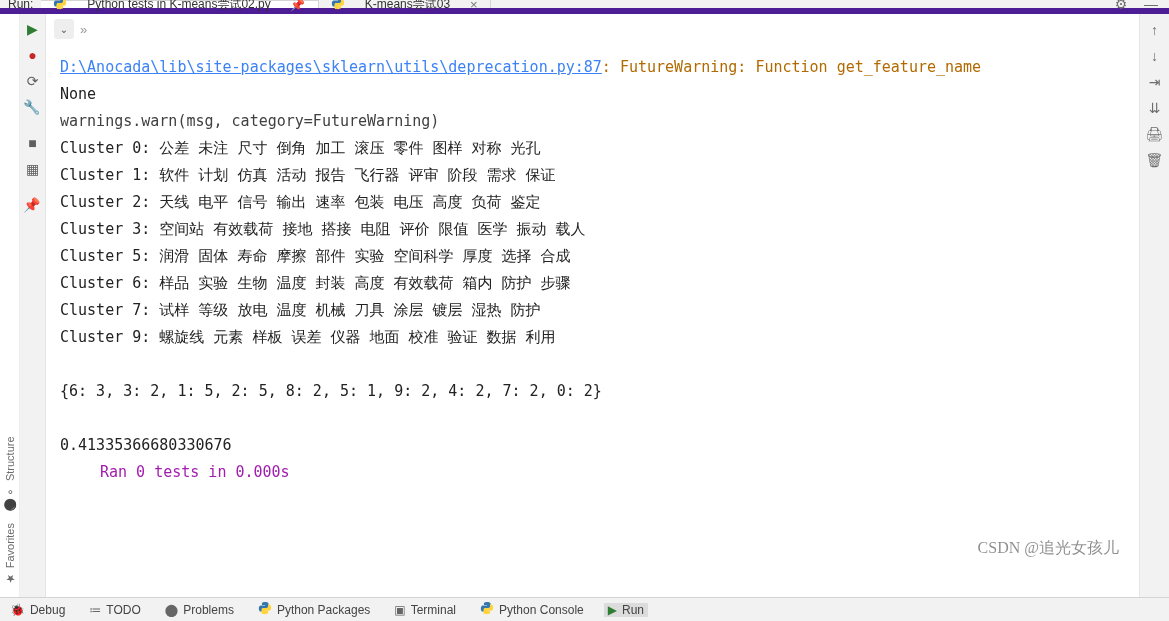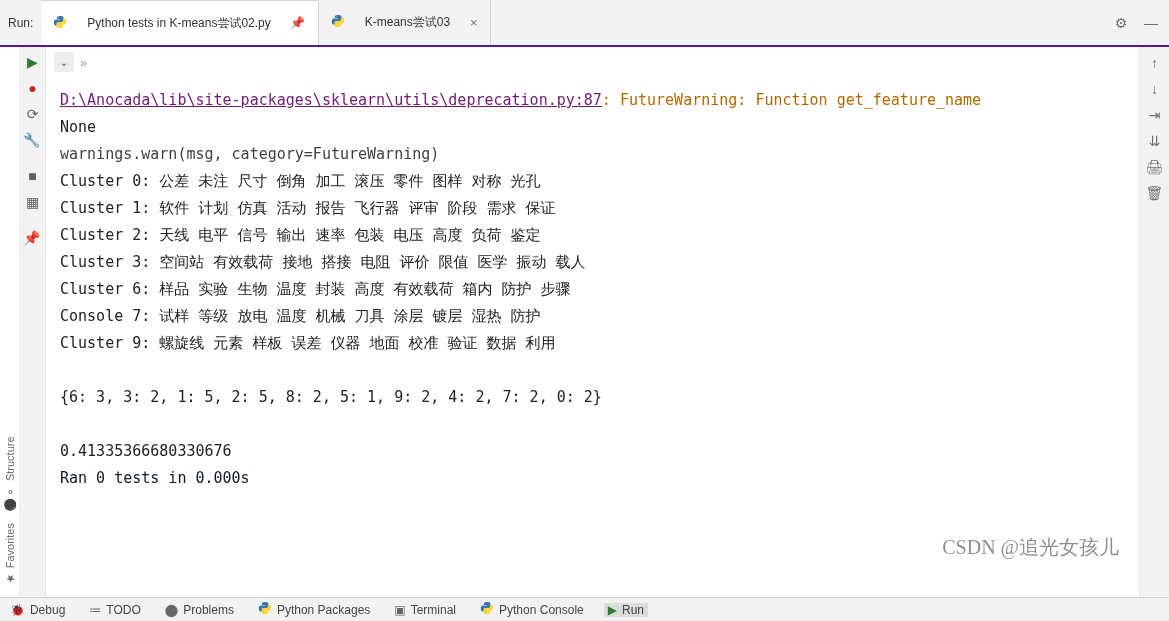--- a/index.html
+++ b/index.html
@@ -1,18 +1,18 @@
 <!DOCTYPE html>
 <html><head>
 <meta charset="utf-8">
 <style>
   * { box-sizing: border-box; }
   html, body { margin:0; padding:0; font-family: "Segoe UI", Tahoma, sans-serif; font-size:12px; color:#333; background:#fff; height:621px; width:1169px; overflow:hidden; }
   body { display:flex; flex-direction:column; }
-  .header-row { height:47px; border-bottom:2px solid #4c1d95; display:flex; align-items:center; background:#f2f2f2;justify-content:center; }
+  .header-row { height:14px; border-bottom:6px solid #4c1d95; display:flex; align-items:center; background:#f2f2f2;justify-content:center; }
   .run-label { padding:0 8px; font-weight:500; }
   .htabs { display:flex; align-items:stretch; height:100%; }
   .htab { display:flex; align-items:center; padding:0 12px; gap:20px; border-right:1px solid #d4d4d4; cursor:pointer; }
   .htab.active { background:#fff; border-top:1px solid #d4d4d4; }
   .pin { color:#9e9e9e; font-size:12px; }
   .close { color:#7a7a7a; font-size:13px; }
   .header-spacer { flex:1; }
   .header-icon { width:24px; text-align:center; color:#6e6e6e; cursor:pointer; font-size:14px; margin-right:6px; }
 
   .body-row { flex:1; display:flex; overflow:hidden; }
@@ -21,25 +21,25 @@
   .vert-tabs { width:20px; border-right:1px solid #eee; display:flex; flex-direction:column; justify-content:flex-end; align-items:center; padding-bottom:8px; gap:4px; }
   .vtxt { writing-mode: vertical-rl; transform: rotate(180deg); font-size:11px; color:#6b6b6b; padding:4px 0; display:flex; align-items:center; gap:4px; cursor:pointer; }
   .tbtn { width:22px; height:22px; display:flex; align-items:center; justify-content:center; color:#5f5f5f; cursor:pointer; font-size:14px; border-radius:3px; }
   .tbtn.green { color:#2e7d32; }
   .tbtn.red { color:#c62828; }
 
   .console-wrap { flex:1; display:flex; flex-direction:column; }
   .console-top { height:30px; display:flex; align-items:center; padding-left:8px; gap:6px; font-size:13px; color:#999; border-bottom:0; }
   .collapse { width:20px; height:20px; background:#eee; border-radius:3px; display:flex; align-items:center; justify-content:center; font-size:10px; color:#555; cursor:pointer; }
   .console { flex:1; padding:10px 14px 4px 14px; font-family: "Consolas","DejaVu Sans Mono",monospace; font-size:15px; line-height:27px; overflow:hidden; white-space:nowrap; color:#222; position:relative; }
-  .link { color:#701a75; text-decoration:underline; }
+  .link { color:#3b82f6; text-decoration:underline; }
   .fw { color:#b26a00; }
   .brown { color:#404040; }
-  .rtests { color:#0f172a; }
-  .watermark1 { position:absolute; right:20px; bottom:36px; color:rgba(0,0,0,0.45); font-family:"Segoe UI"; font-size:20px; }
+  .rtests { color:#a21caf;margin-left:40px; }
+  .watermark1 { position:absolute; right:20px; bottom:36px; color:rgba(0,0,0,0.45); font-family:"Segoe UI"; font-size:16px; }
 
   .right-rail { width:30px; background:#f2f2f2; border-left:1px solid #e5e5e5; display:flex; flex-direction:column; align-items:center; gap:10px; padding-top:8px; }
   .ricon { color:#6e6e6e; font-size:14px; cursor:pointer; }
 
   .footer-row { height:24px; border-top:1px solid #d4d4d4; background:#f2f2f2; display:flex; align-items:center; padding:0 6px; gap:16px; }
   .ftab { display:flex; align-items:center; gap:5px; font-size:12px; color:#444; cursor:pointer; padding:0 4px; }
   .ftab.active { background:#dcdcdc; }
   .ficon { font-size:12px; color:#666; }
 
   svg.pyicon { width:14px; height:14px; }
@@ -107,22 +107,23 @@
       <span>»</span>
     </div>
     <div class="console">
       <div><span class="link">D:\Anocada\lib\site-packages\sklearn\utils\deprecation.py:87</span><span class="fw">: FutureWarning: Function get_feature_name</span></div>
       <div>None</div>
       <div class="brown">  warnings.warn(msg, category=FutureWarning)</div>
       <div>Cluster 0: 公差 未注 尺寸 倒角 加工 滚压 零件 图样 对称 光孔</div>
       <div>Cluster 1: 软件 计划 仿真 活动 报告 飞行器 评审 阶段 需求 保证</div>
       <div>Cluster 2: 天线 电平 信号 输出 速率 包装 电压 高度 负荷 鉴定</div>
       <div>Cluster 3: 空间站 有效载荷 接地 搭接 电阻 评价 限值 医学 振动 载人</div>
+      <div>Cluster 5: 润滑 固体 寿命 摩擦 部件 实验 空间科学 厚度 选择 合成</div>
       <div>Cluster 6: 样品 实验 生物 温度 封装 高度 有效载荷 箱内 防护 步骤</div>
-      <div>Console 7: 试样 等级 放电 温度 机械 刀具 涂层 镀层 湿热 防护</div>
+      <div>Cluster 7: 试样 等级 放电 温度 机械 刀具 涂层 镀层 湿热 防护</div>
       <div>Cluster 9: 螺旋线 元素 样板 误差 仪器 地面 校准 验证 数据 利用</div>
       <div>&nbsp;</div>
       <div>{6: 3, 3: 2, 1: 5, 2: 5, 8: 2, 5: 1, 9: 2, 4: 2, 7: 2, 0: 2}</div>
       <div>&nbsp;</div>
       <div>0.41335366680330676</div>
       <div class="rtests">Ran 0 tests in 0.000s</div>
       <div class="watermark1">CSDN @追光女孩儿</div>
     </div>
   </div>
 

